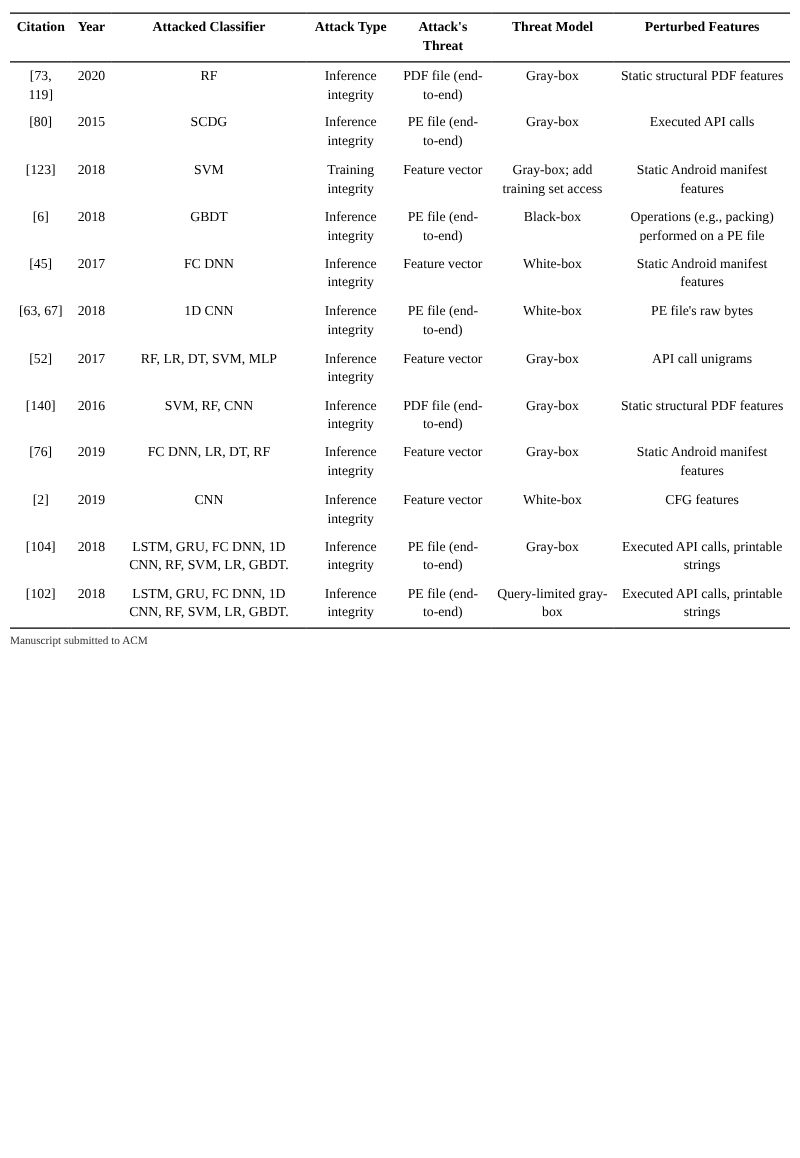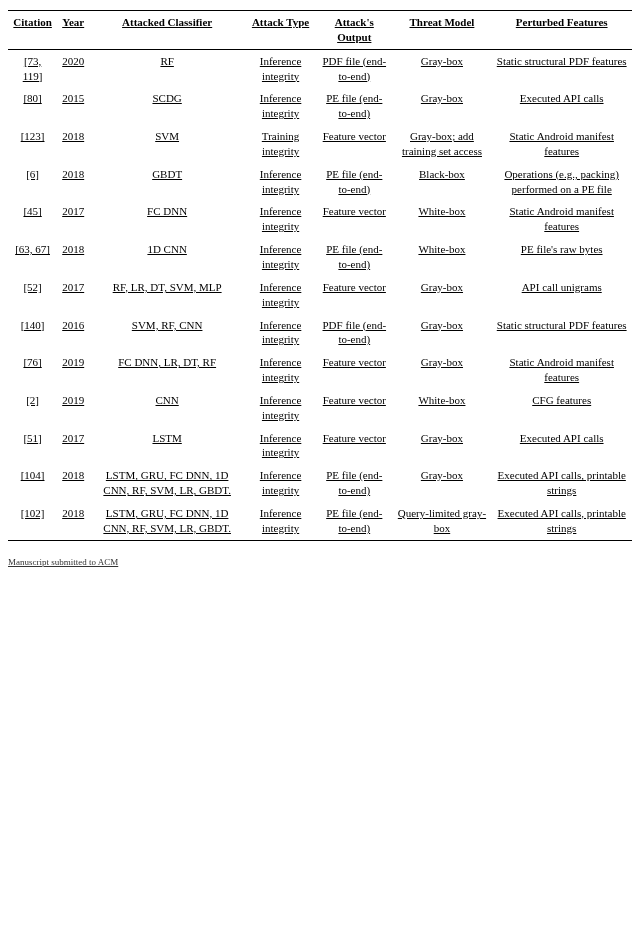--- a/index.html
+++ b/index.html
@@ -8,21 +8,20 @@
       font-size: 11px;
       background: #fff;
       color: #000;
       width: 640px;
       min-height: 926px;
       padding: 10px 8px;
     }
     table {
       width: 100%;
       border-collapse: collapse;
-      text-decoration: underline;
     }
     th, td {
       border: none;
       padding: 4px 5px;
       vertical-align: top;
       text-align: left;
       line-height: 1.35;
     }
     thead th {
       font-weight: bold;
@@ -36,36 +35,35 @@
       border-bottom: none;
     }
     tbody tr {
       border-bottom: none;
     }
     tbody tr:last-child td {
       border-bottom: 1.5px solid #000;
     }
     .footnote {
       font-size: 9px;
-      margin-top: 16px;
+      margin-top: 4px;
       color: #333;
-      text-decoration: underline;
     }
   </style>
 </head>
 <body>
 
 <table>
   <thead>
     <tr>
       <th>Citation</th>
       <th>Year</th>
       <th>Attacked Classifier</th>
       <th>Attack Type</th>
-      <th>Attack's Output</th>
+      <th>Attack's Threat</th>
       <th>Threat Model</th>
       <th>Perturbed Features</th>
     </tr>
   </thead>
   <tbody id="table-body">
   <tr>
         <td>[73, 119]</td>
         <td>2020</td>
         <td>RF</td>
         <td>Inference integrity</td>
@@ -148,29 +146,20 @@
       <tr>
         <td>[2]</td>
         <td>2019</td>
         <td>CNN</td>
         <td>Inference integrity</td>
         <td>Feature vector</td>
         <td>White-box</td>
         <td>CFG features</td>
       </tr>
       <tr>
-        <td>[51]</td>
-        <td>2017</td>
-        <td>LSTM</td>
-        <td>Inference integrity</td>
-        <td>Feature vector</td>
-        <td>Gray-box</td>
-        <td>Executed API calls</td>
-      </tr>
-      <tr>
         <td>[104]</td>
         <td>2018</td>
         <td>LSTM, GRU, FC DNN, 1D CNN, RF, SVM, LR, GBDT.</td>
         <td>Inference integrity</td>
         <td>PE file (end-to-end)</td>
         <td>Gray-box</td>
         <td>Executed API calls, printable strings</td>
       </tr>
       <tr>
         <td>[102]</td>

